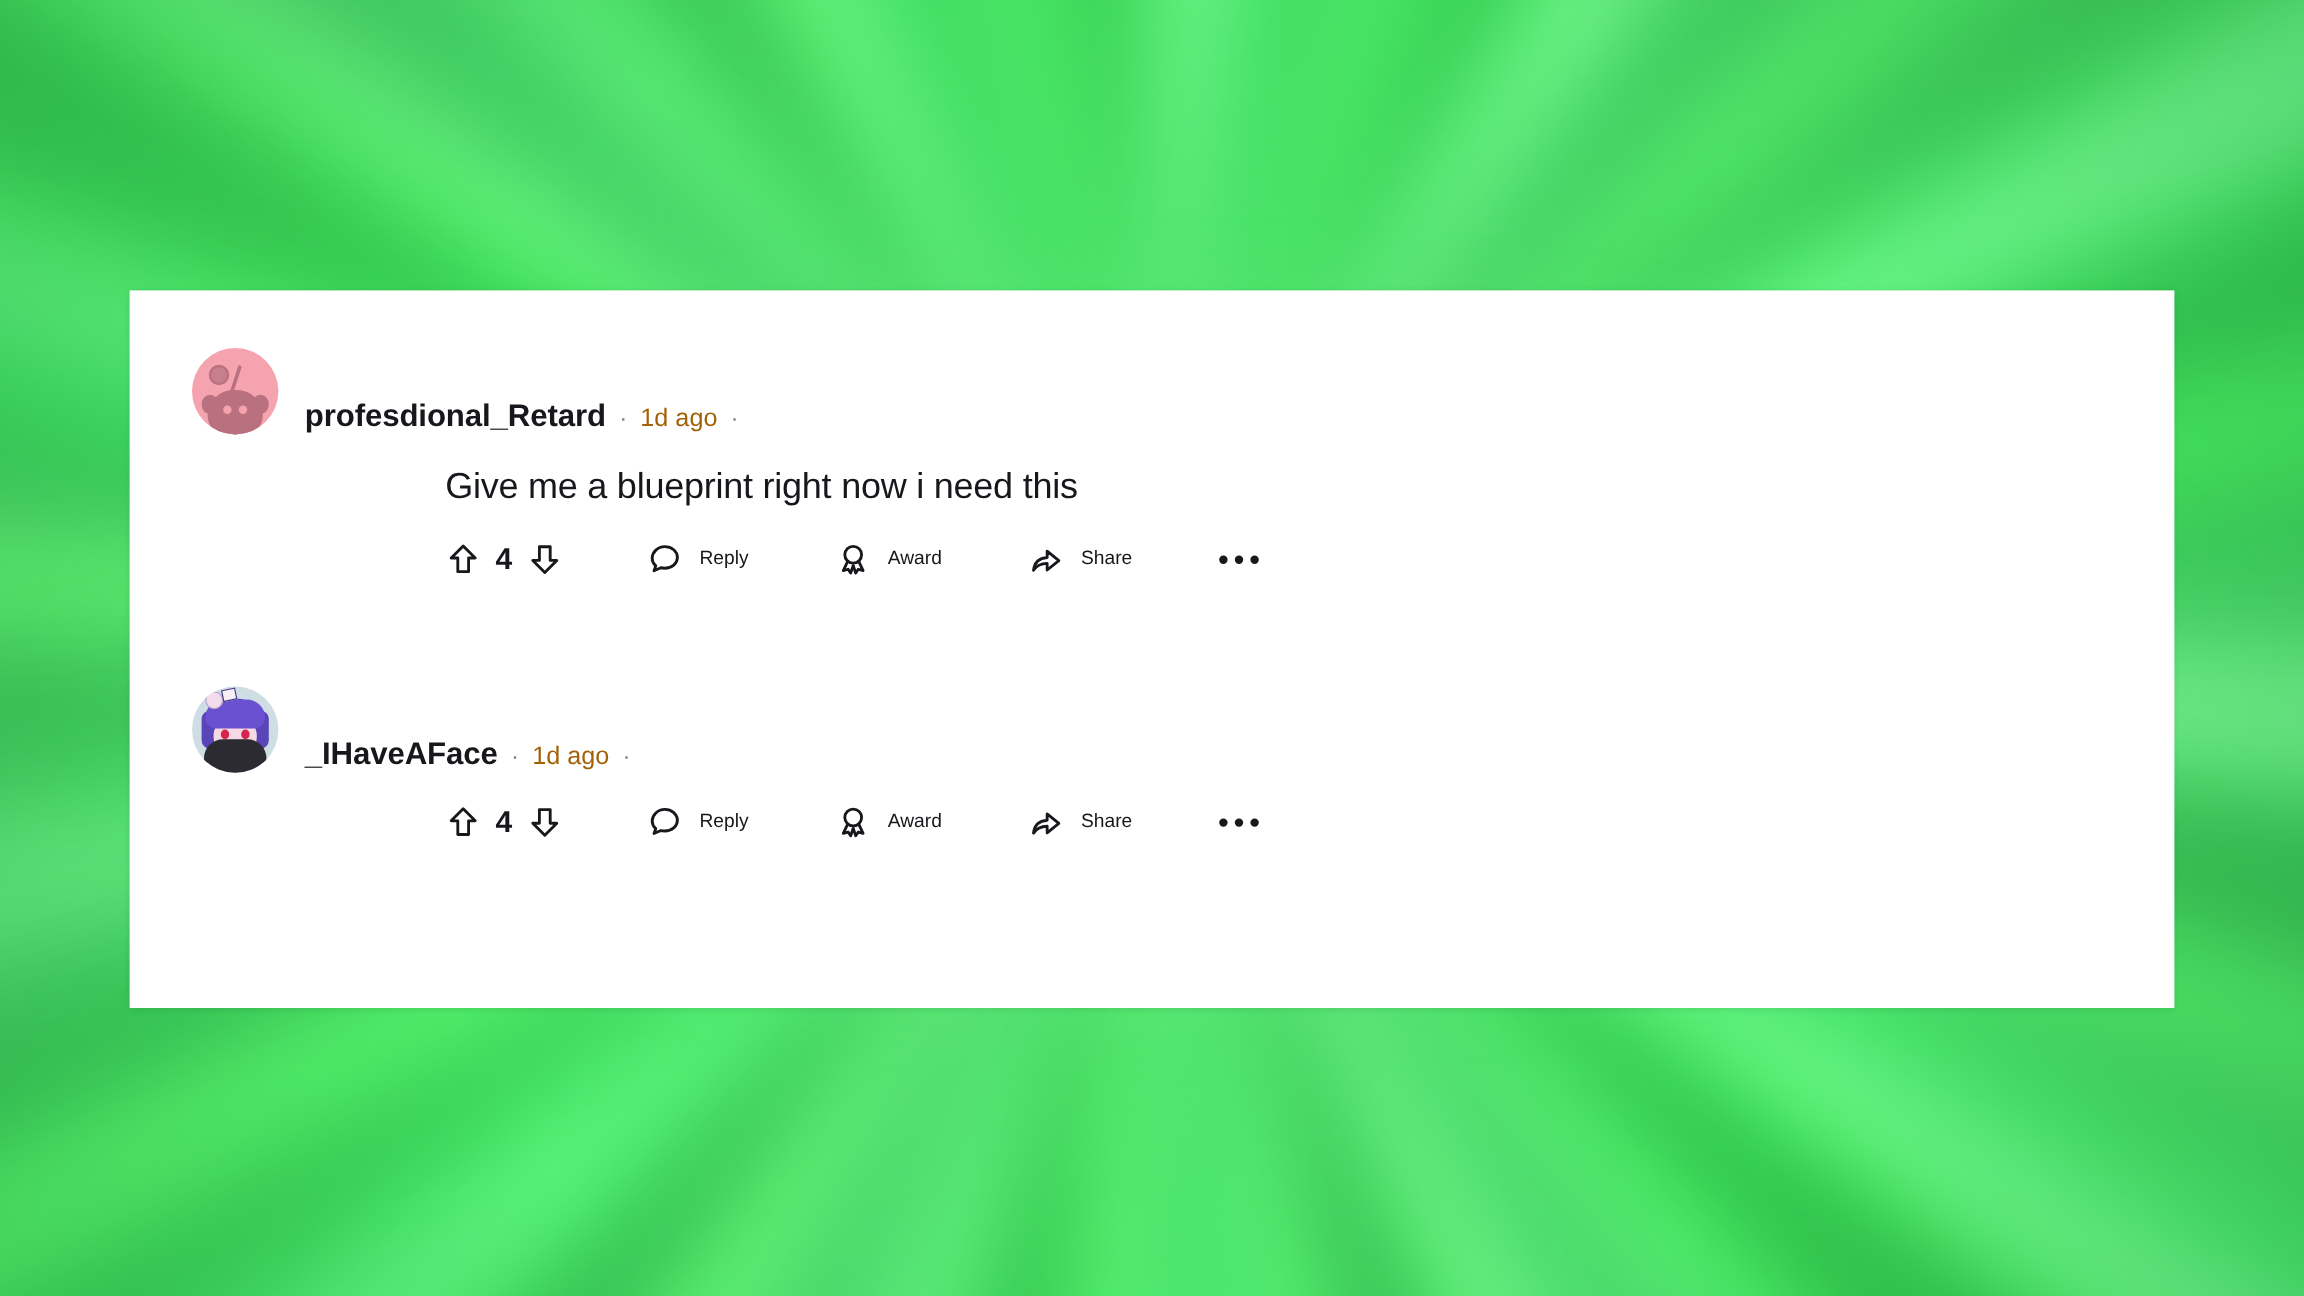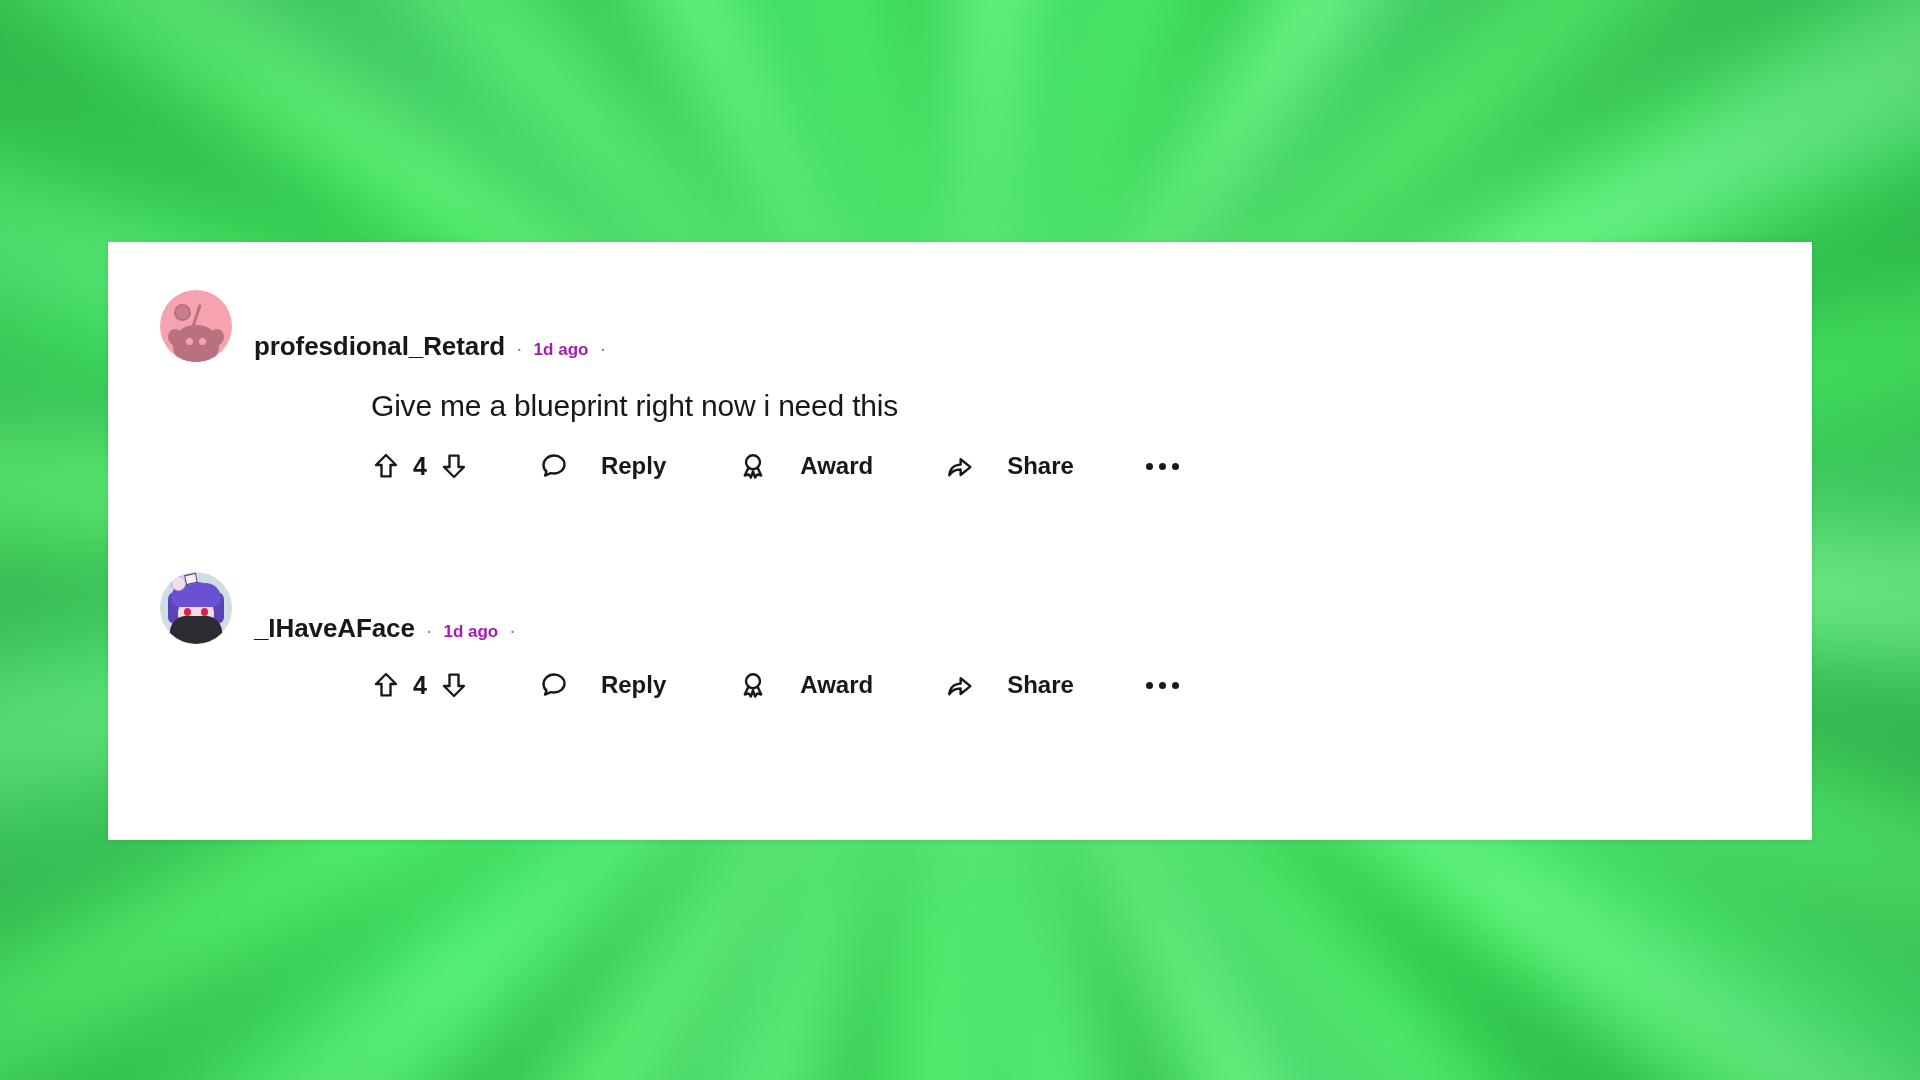--- a/index.html
+++ b/index.html
@@ -279,23 +279,22 @@
     font-weight: bold;
     color: #16181c;
     letter-spacing: -0.1px;
   }
   .dot {
     color: #7c858d;
     font-size: 20px;
     margin: 0 11px;
   }
   .timestamp {
-    font-size: 17px;
-    color: #a21caf;
-    font-weight: bold;
+    font-size: 21px;
+    color: #a16207;
   }
 
   .comment-body {
     padding-left: 263px;
     padding-top: 24px;
     font-size: 30px;
     color: #16181c;
     letter-spacing: -0.2px;
     line-height: 1.3;
   }
@@ -303,23 +302,22 @@
   .actions {
     display: flex;
     align-items: center;
     padding-left: 263px;
     padding-top: 26px;
   }
   .action {
     display: flex;
     align-items: center;
     color: #16181c;
-    font-size: 24px;
-    font-weight: bold;
-    gap: 18px;
+    font-size: 16px;
+    font-weight: normal;
   }
   .votes {
     display: flex;
     align-items: center;
   }
   .vote-count {
     font-size: 25px;
     font-weight: bold;
     color: #16181c;
     margin: 0 12px;

